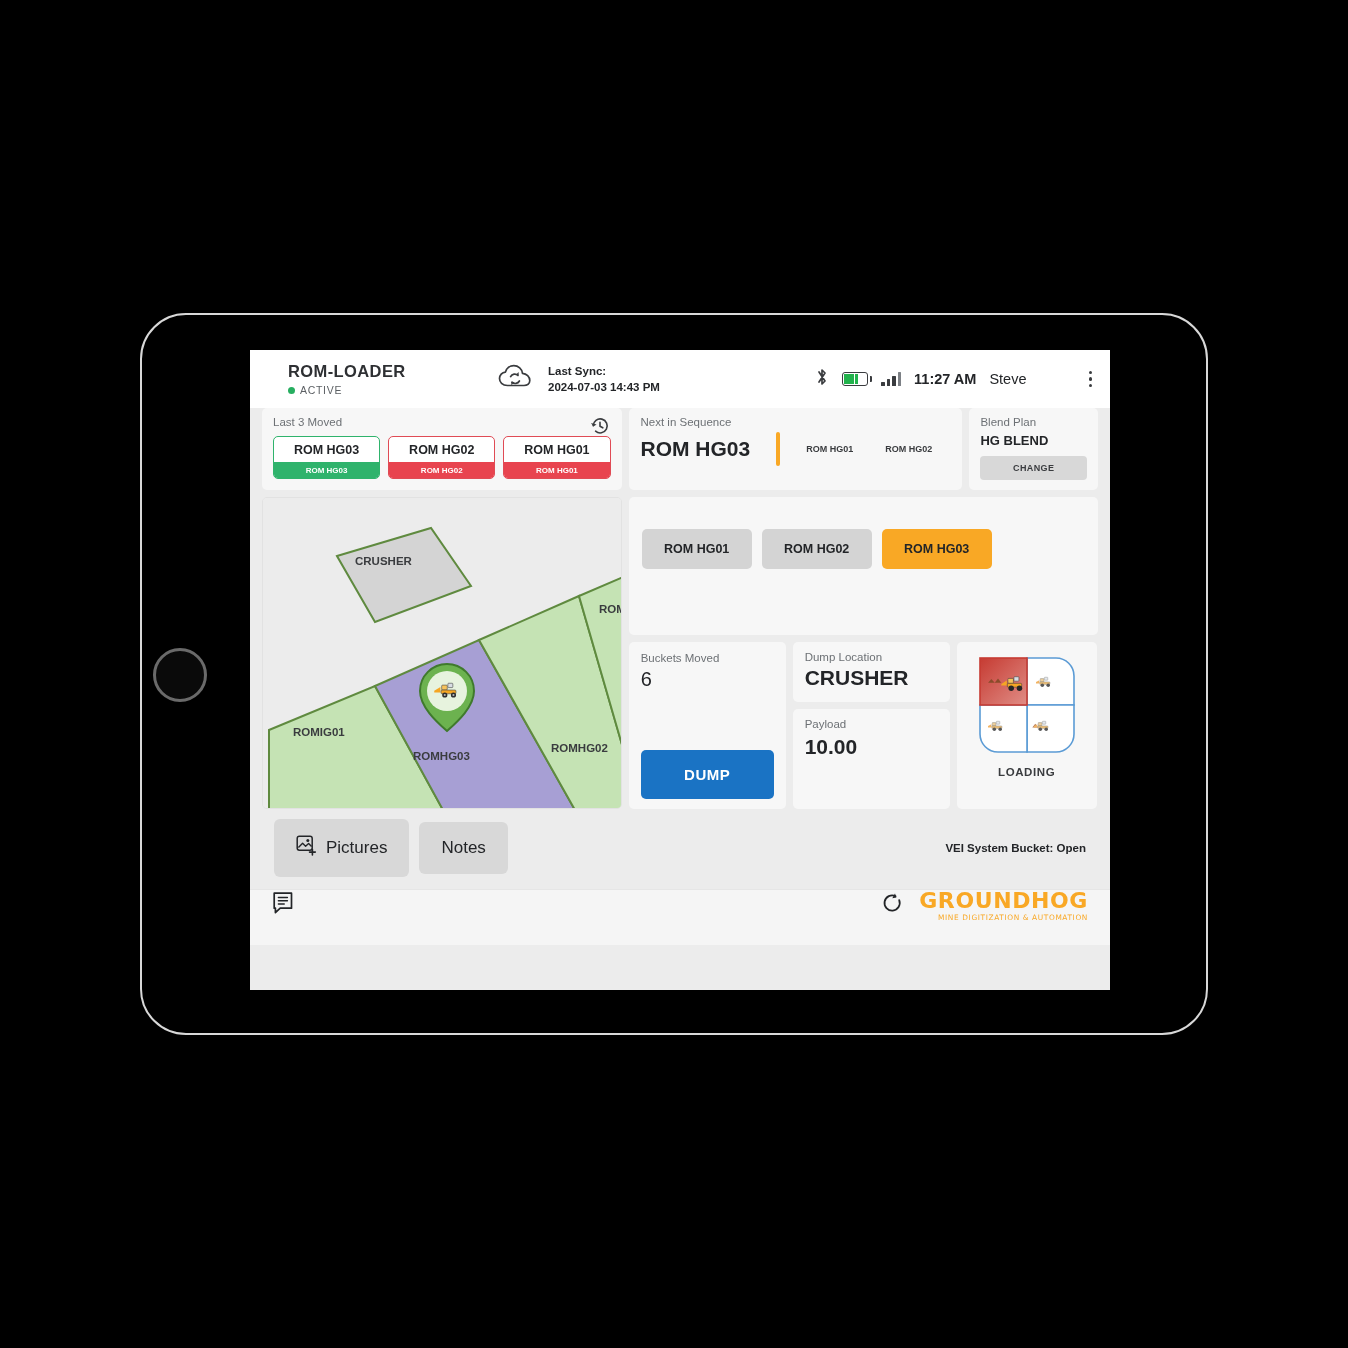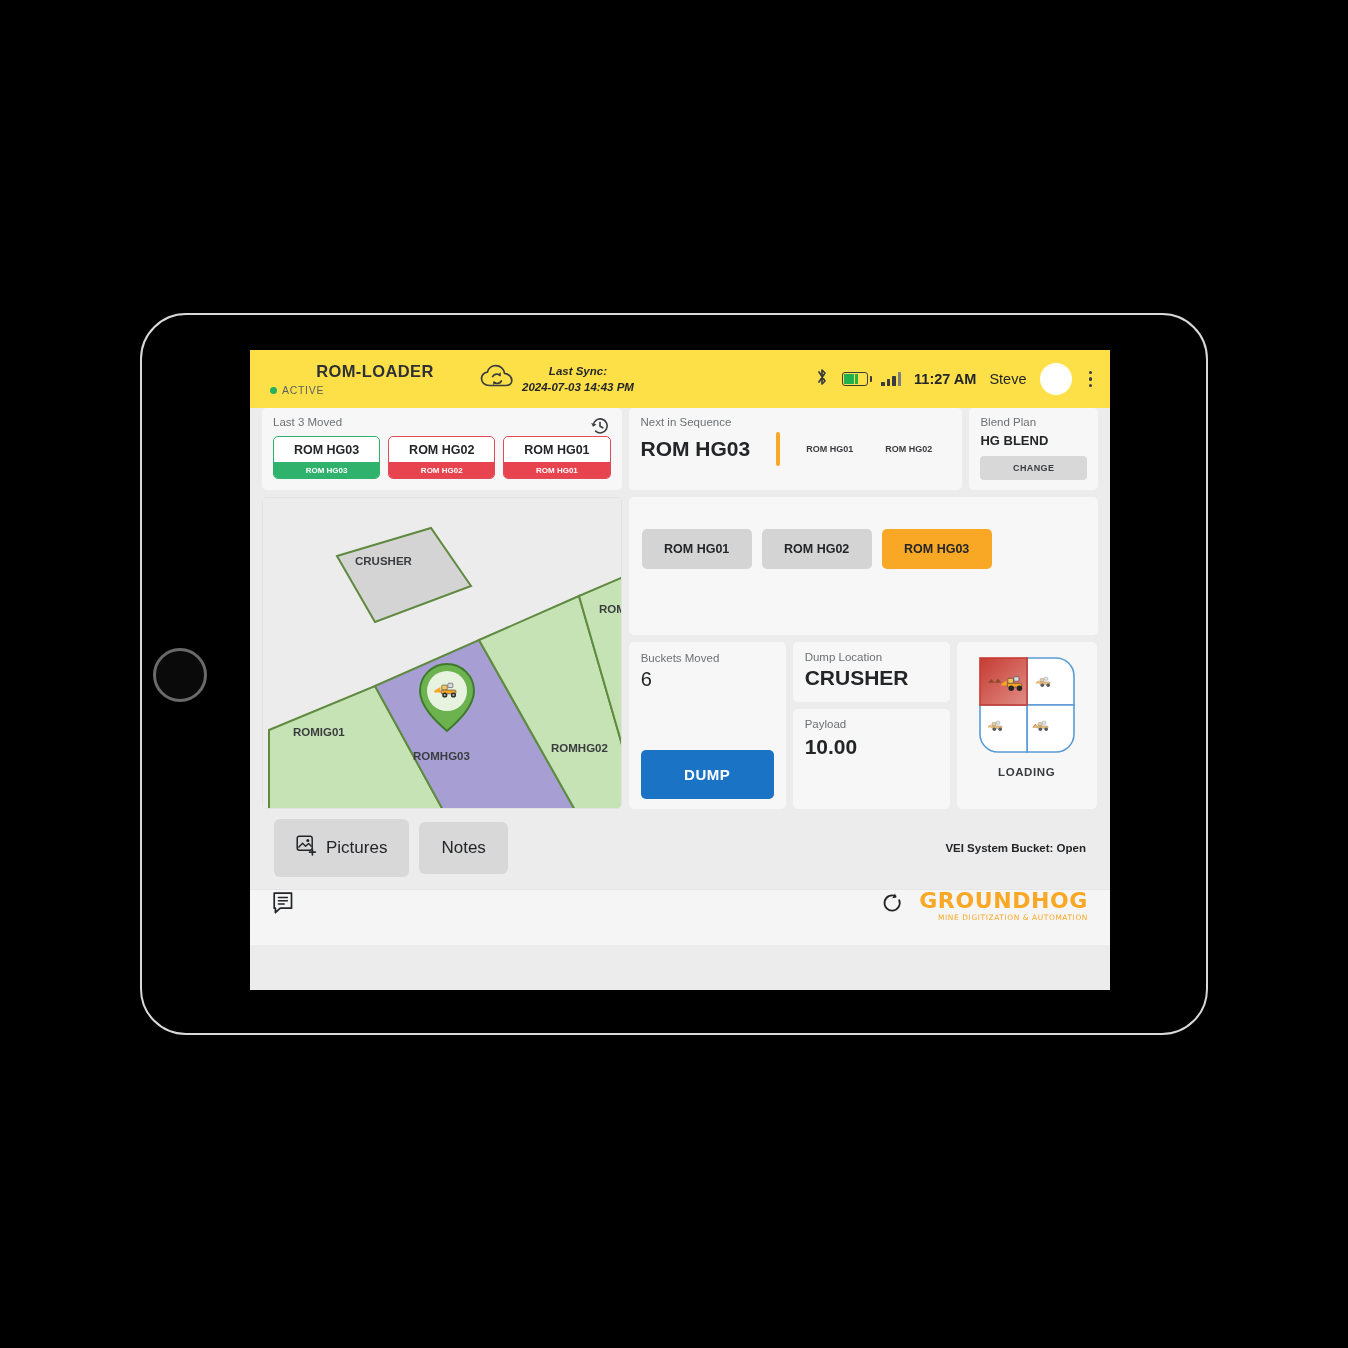--- a/index.html
+++ b/index.html
@@ -35,37 +35,36 @@
     left: 250px; top: 350px;
     width: 860px; height: 640px;
     background: #ececec;
     overflow: hidden;
   }
 
   
   .header {
     height: 58px;
     display: flex; align-items: center;
-    padding: 0 14px 0 20px;
-    background: #fde047;
-    text-align: center;
+    padding: 0 14px 0 38px;
+    background: #ffffff;
   }
   .brand { width: 210px; }
   .brand-title {
     font-size: 16.5px; font-weight: bold; color: #2e3033;
     letter-spacing: .4px;
   }
   .brand-status {
     display: flex; align-items: center; gap: 5px;
     margin-top: 3px;
   }
   .dot-active { width: 7px; height: 7px; border-radius: 50%; background: #27ae60; }
   .brand-status-label { font-size: 10.5px; color: #5b5f63; letter-spacing: .7px; }
 
-  .sync-block { display: flex; align-items: center; gap: 8px; font-style: italic; }
+  .sync-block { display: flex; align-items: center; gap: 16px; }
   .sync-text { font-size: 11.5px; color: #232528; font-weight: bold; line-height: 1.42; }
 
   .header-right {
     margin-left: auto;
     display: flex; align-items: center; gap: 13px;
   }
   .clock { font-size: 14.5px; color: #232528; font-weight: bold; }
   .user-name { font-size: 14.5px; color: #232528; }
   .avatar { width: 32px; height: 32px; border-radius: 50%; background: #fff; }
   .kebab { display: flex; flex-direction: column; gap: 3px; padding: 2px 4px; }

